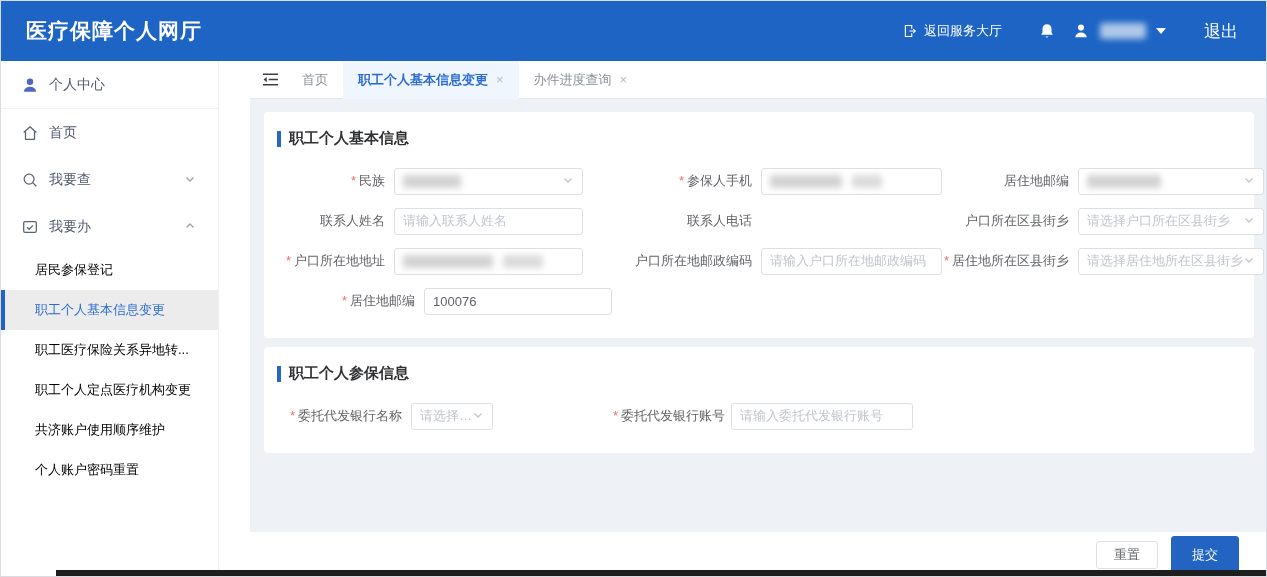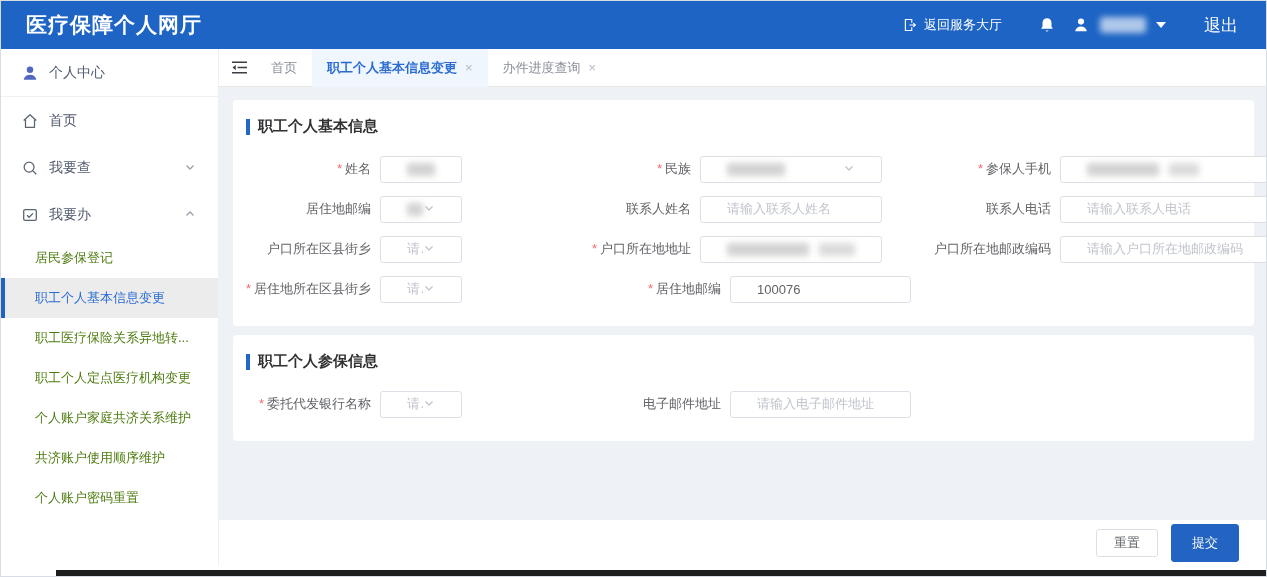--- a/index.html
+++ b/index.html
@@ -1,42 +1,42 @@
 <!DOCTYPE html>
 <html><head>
 <meta charset="utf-8">
 <style>
   * { margin:0; padding:0; box-sizing:border-box; }
   html,body { width:1267px; height:577px; overflow:hidden; }
   body { font-family:"Liberation Sans","DejaVu Sans",sans-serif; background:#fff; position:relative; border:1px solid #d9dde3; }
 
   
-  .header { height:48px; background:#1d64c4; display:flex; align-items:center; padding:0 28px 0 25px; color:#fff; }
+  .header { height:60px; background:#1d64c4; display:flex; align-items:center; padding:0 28px 0 25px; color:#fff; }
   .header-title { font-size:21px; font-weight:bold; letter-spacing:1px; }
   .header-right { margin-left:auto; display:flex; align-items:center; }
   .hr-item { display:flex; align-items:center; font-size:13px; cursor:pointer; }
   .return-hall { margin-right:36px; }
   .return-hall svg { margin-right:7px; }
   .bell { margin-right:16px; }
   .avatar-ico { margin-right:10px; }
   .user-blur { width:46px; height:16px; border-radius:3px; background:rgba(255,255,255,.65); filter:blur(3px); margin-right:10px; }
   .caret { width:0; height:0; border-left:5px solid transparent; border-right:5px solid transparent; border-top:6px solid #fff; margin-right:38px; }
   .logout { font-size:17px; }
 
   
-  .page-body { display:flex; height:517px; }
+  .page-body { display:flex; height:517px;gap:31px; }
   .sidebar { width:218px; background:#fff; flex:0 0 218px; border-right:1px solid #f0f0f0; overflow:hidden; }
   .content { flex:1; background:#eef1f6; display:flex; flex-direction:column; min-width:0; }
 
   
   .side-item { height:47px; display:flex; align-items:center; padding:0 22px 0 20px; font-size:14px; color:#515a6e; cursor:pointer; }
   .side-item .s-ico { width:18px; height:18px; margin-right:10px; display:flex; align-items:center; justify-content:center; }
   .side-item .chev { margin-left:auto; }
   .side-divider { height:1px; background:#f0f0f0; margin:0 0; }
-  .sub-item { height:40px; display:flex; align-items:center; padding-left:34px; font-size:13px; color:#4d7c0f; cursor:pointer; position:relative; }
+  .sub-item { height:40px; display:flex; align-items:center; padding-left:34px; font-size:13px; color:#000000; cursor:pointer; position:relative; }
   .sub-item.active { background:#ececec; color:#2a6bd2; }
   .sub-item.active::before { content:""; position:absolute; left:0; top:0; bottom:0; width:4px; background:#2262c4; }
 
   
   .tabbar { height:38px; background:#fff; border-bottom:1px solid #e8e8e8; display:flex; align-items:center; padding-left:7px; flex:0 0 38px; }
   .collapse-ico { width:26px; height:26px; display:flex; align-items:center; justify-content:center; cursor:pointer; margin-right:4px; }
   .tab { height:38px; display:flex; align-items:center; padding:0 15px; font-size:13px; color:#8a8f99; cursor:pointer; }
   .tab.active { background:#f0f6fd; color:#2a6bd2; font-weight:bold; }
   .tab .tclose { margin-left:8px; font-size:13px; color:#b4b9c2; font-weight:normal; }
 
@@ -48,21 +48,21 @@
   .sec-bar { width:4px; height:16px; background:#2468c7; margin-right:8px; }
   .sec-title { font-size:15px; font-weight:bold; color:#303133; }
 
   .form-grid { display:grid; grid-template-columns: 337px 330px 1fr; row-gap:8px; }
   .field { display:flex; align-items:center; height:32px; }
   .lbl { text-align:right; padding-right:9px; color:#606266; font-size:13px; flex:0 0 auto; white-space:nowrap; }
   .c1 .lbl { width:135px; }
   .c2 .lbl { width:118px; }
   .c3 .lbl { width:148px; }
   .req { color:#f56c6c; font-style:normal; margin-right:3px; font-size:13px; }
-  .ibox { flex:1; height:27px; border:1px solid #dcdfe6; border-radius:3px; background:#fff; display:flex; align-items:center; padding:0 26px; font-size:13px; color:#606266; min-width:0; }
+  .ibox { flex:1; height:27px; border:1px solid #dcdfe6; border-radius:3px; background:#fff; display:flex; align-items:center; padding:0 8px; font-size:13px; color:#606266; min-width:0; }
   .c1 .ibox { margin-right:120px; }
   .c2 .ibox { margin-right:30px; }
   .c3 .ibox { margin-right:1px; }
   .ph { color:#c0c4cc; overflow:hidden; white-space:nowrap; text-overflow:ellipsis; }
   .chev-s { margin-left:auto; flex:0 0 auto; }
   .blur { height:13px; border-radius:2px; background:#c7c7c7; filter:blur(3px); opacity:.8; }
   .b2 { margin-left:10px; background:#d2d2d2; }
 
   
   .footer-gap { flex:1; }
@@ -160,23 +160,20 @@
     <div class="sub-item active">
         <span>职工个人基本信息变更</span>
       </div>
     <div class="sub-item">
         <span>职工医疗保险关系异地转...</span>
       </div>
     <div class="sub-item">
         <span>职工个人定点医疗机构变更</span>
       </div>
     <div class="sub-item">
-        <span>个人账户家庭共济关系维护</span>
-      </div>
-    <div class="sub-item">
         <span>共济账户使用顺序维护</span>
       </div>
     <div class="sub-item">
         <span>个人账户密码重置</span>
       </div>
   </div>
 
   <div class="content">
     <div class="tabbar">
       <span class="collapse-ico">
@@ -200,26 +197,20 @@
 
     <div class="main">
 
       <div class="card">
         <div class="sec-head">
           <span class="sec-bar"></span>
           <span class="sec-title">职工个人基本信息</span>
         </div>
         <div class="form-grid">
 
-          <div class="field c1">
-            <span class="lbl"><i class="req">*</i><span>姓名</span></span>
-            <div class="ibox">
-                <span class="blur" style="width:34px"></span>
-              </div>
-          </div>
           <div class="field c2">
             <span class="lbl"><i class="req">*</i><span>民族</span></span>
             <div class="ibox">
                 <span class="blur" style="width:58px"></span>
               <span class="chev-s"><svg width="12" height="12" viewBox="0 0 12 12">
                     <path d="M2.5 4.5 6 8l3.5-3.5" fill="none" stroke="#c0c4cc" stroke-width="1.3"></path>
                   </svg></span>
             </div>
           </div>
           <div class="field c3">
@@ -240,23 +231,20 @@
             </div>
           </div>
           <div class="field c2">
             <span class="lbl"><span>联系人姓名</span></span>
             <div class="ibox">
                 <span class="ph">请输入联系人姓名</span>
               </div>
           </div>
           <div class="field c3">
             <span class="lbl"><span>联系人电话</span></span>
-            <div class="ibox">
-                <span class="ph">请输入联系人电话</span>
-              </div>
           </div>
 
           <div class="field c1">
             <span class="lbl"><span>户口所在区县街乡</span></span>
             <div class="ibox">
                 <span class="ph">请选择户口所在区县街乡</span>
               <span class="chev-s"><svg width="12" height="12" viewBox="0 0 12 12">
                     <path d="M2.5 4.5 6 8l3.5-3.5" fill="none" stroke="#c0c4cc" stroke-width="1.3"></path>
                   </svg></span>
             </div>
@@ -301,24 +289,24 @@
         <div class="form-grid">
           <div class="field c1">
             <span class="lbl"><i class="req">*</i><span>委托代发银行名称</span></span>
             <div class="ibox">
                 <span class="ph">请选择委托代发银行名称</span>
               <span class="chev-s"><svg width="12" height="12" viewBox="0 0 12 12">
                     <path d="M2.5 4.5 6 8l3.5-3.5" fill="none" stroke="#c0c4cc" stroke-width="1.3"></path>
                   </svg></span>
             </div>
           </div>
-          <div class="field c3">
-            <span class="lbl"><span>电子邮件地址</span></span>
-            <div class="ibox">
-                <span class="ph">请输入电子邮件地址</span>
+          <div class="field c2">
+            <span class="lbl"><i class="req">*</i><span>委托代发银行账号</span></span>
+            <div class="ibox">
+                <span class="ph">请输入委托代发银行账号</span>
               </div>
           </div>
         </div>
       </div>
 
       <div class="footer-gap"></div>
       <div class="footer-bar">
         <button class="btn btn-reset">重置</button>
         <button class="btn btn-submit">提交</button>
       </div>

